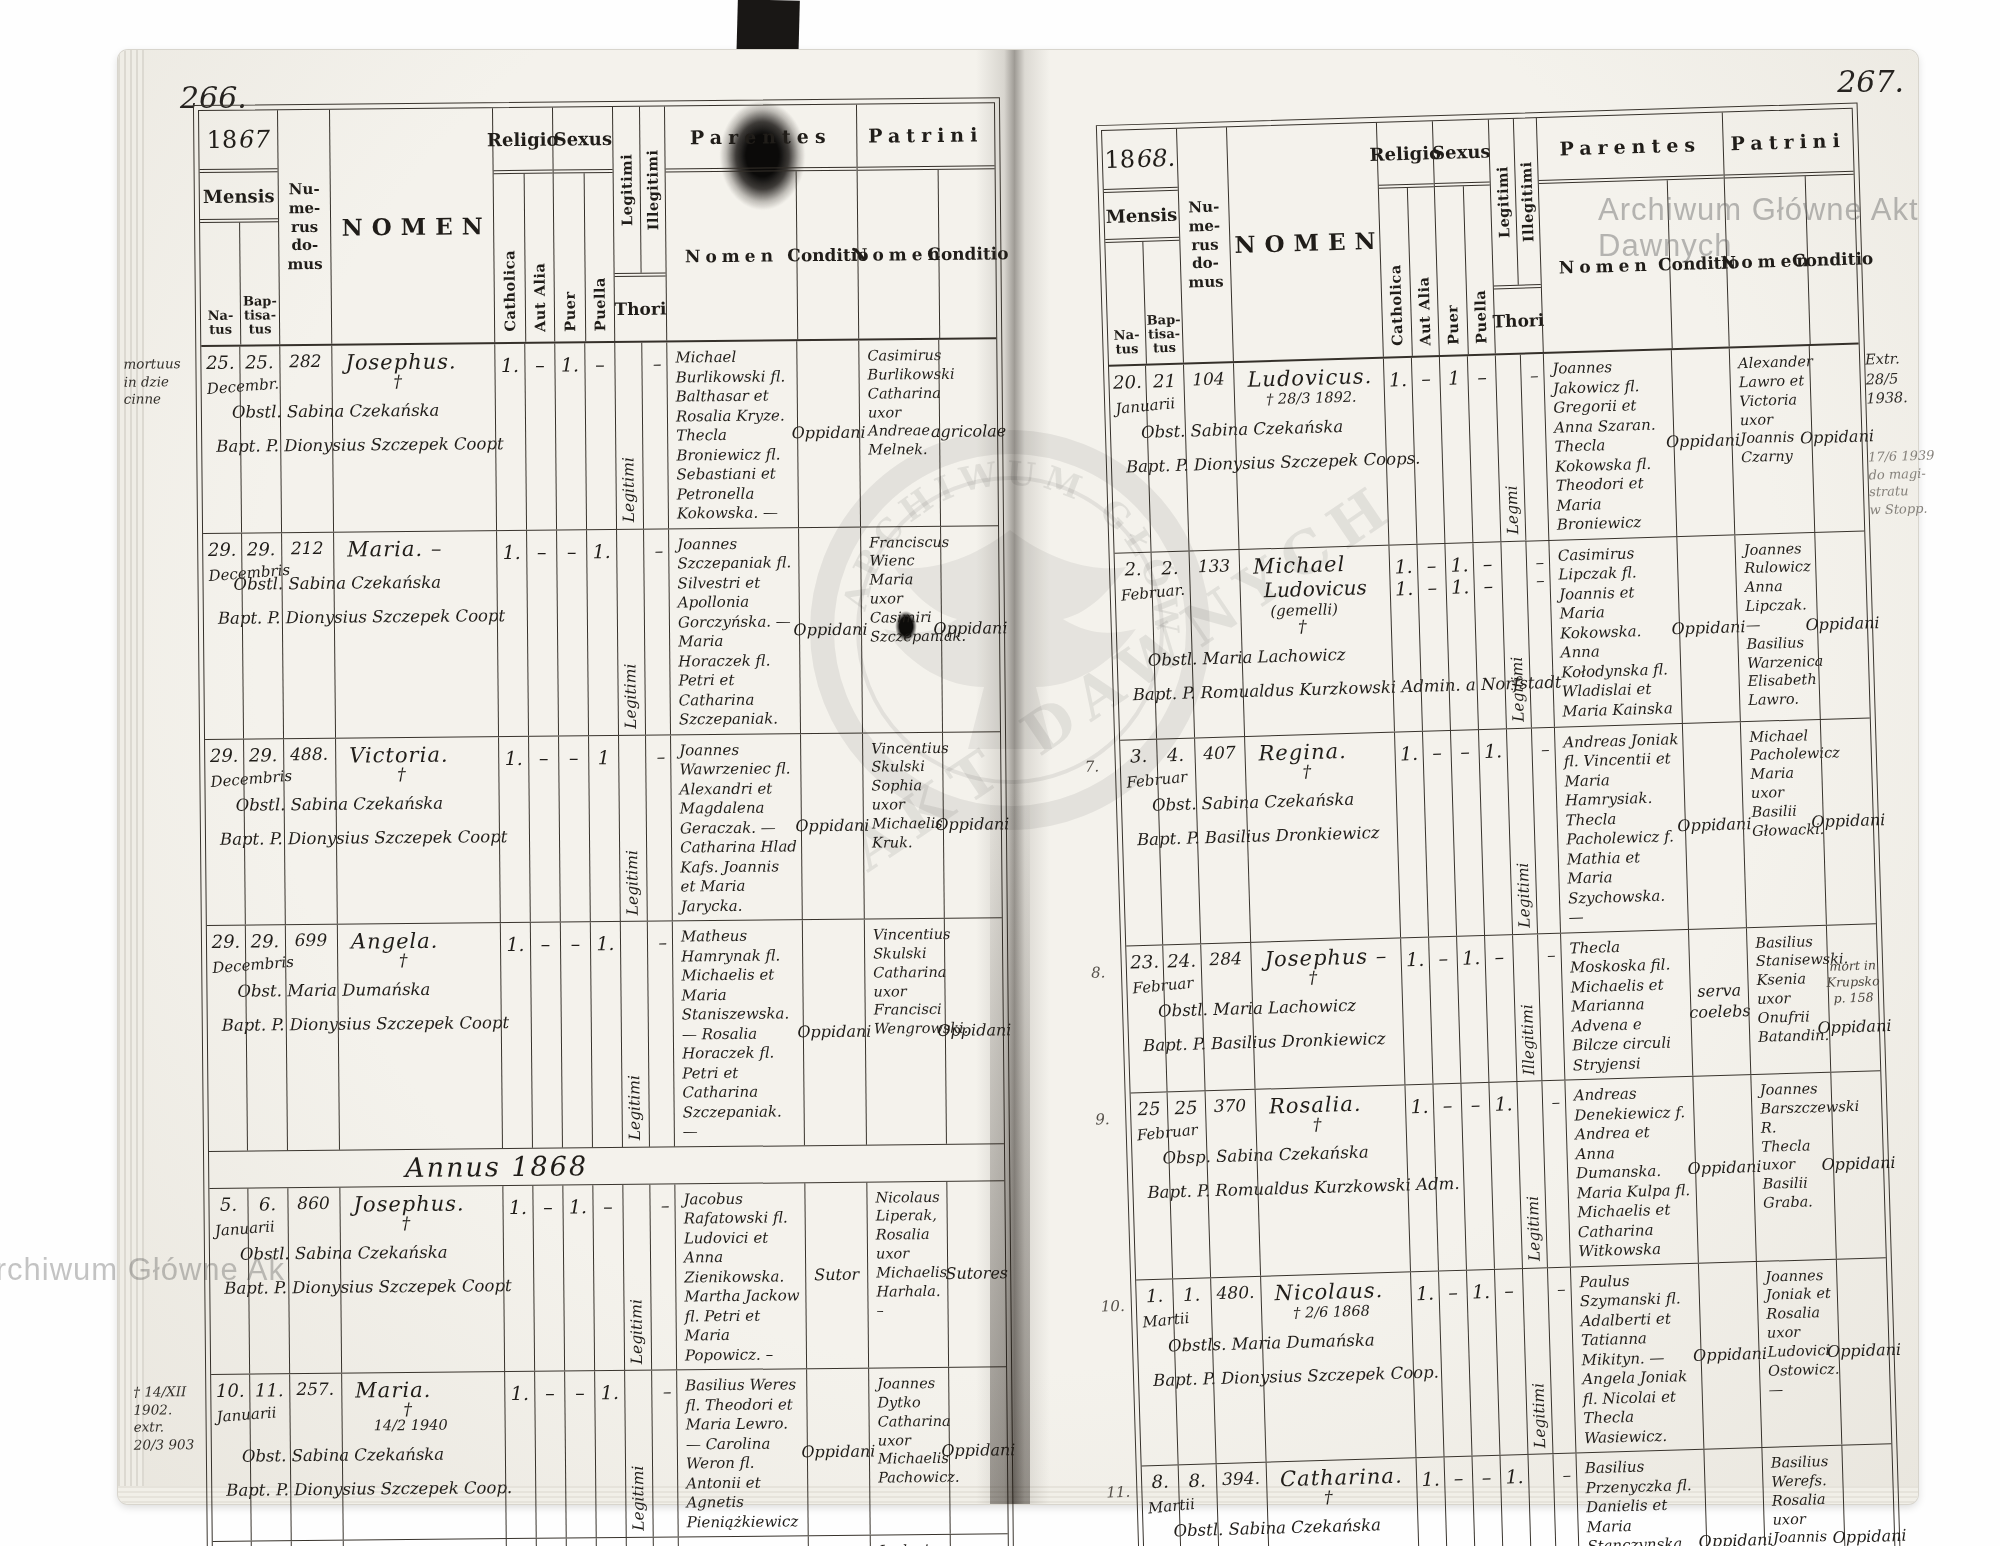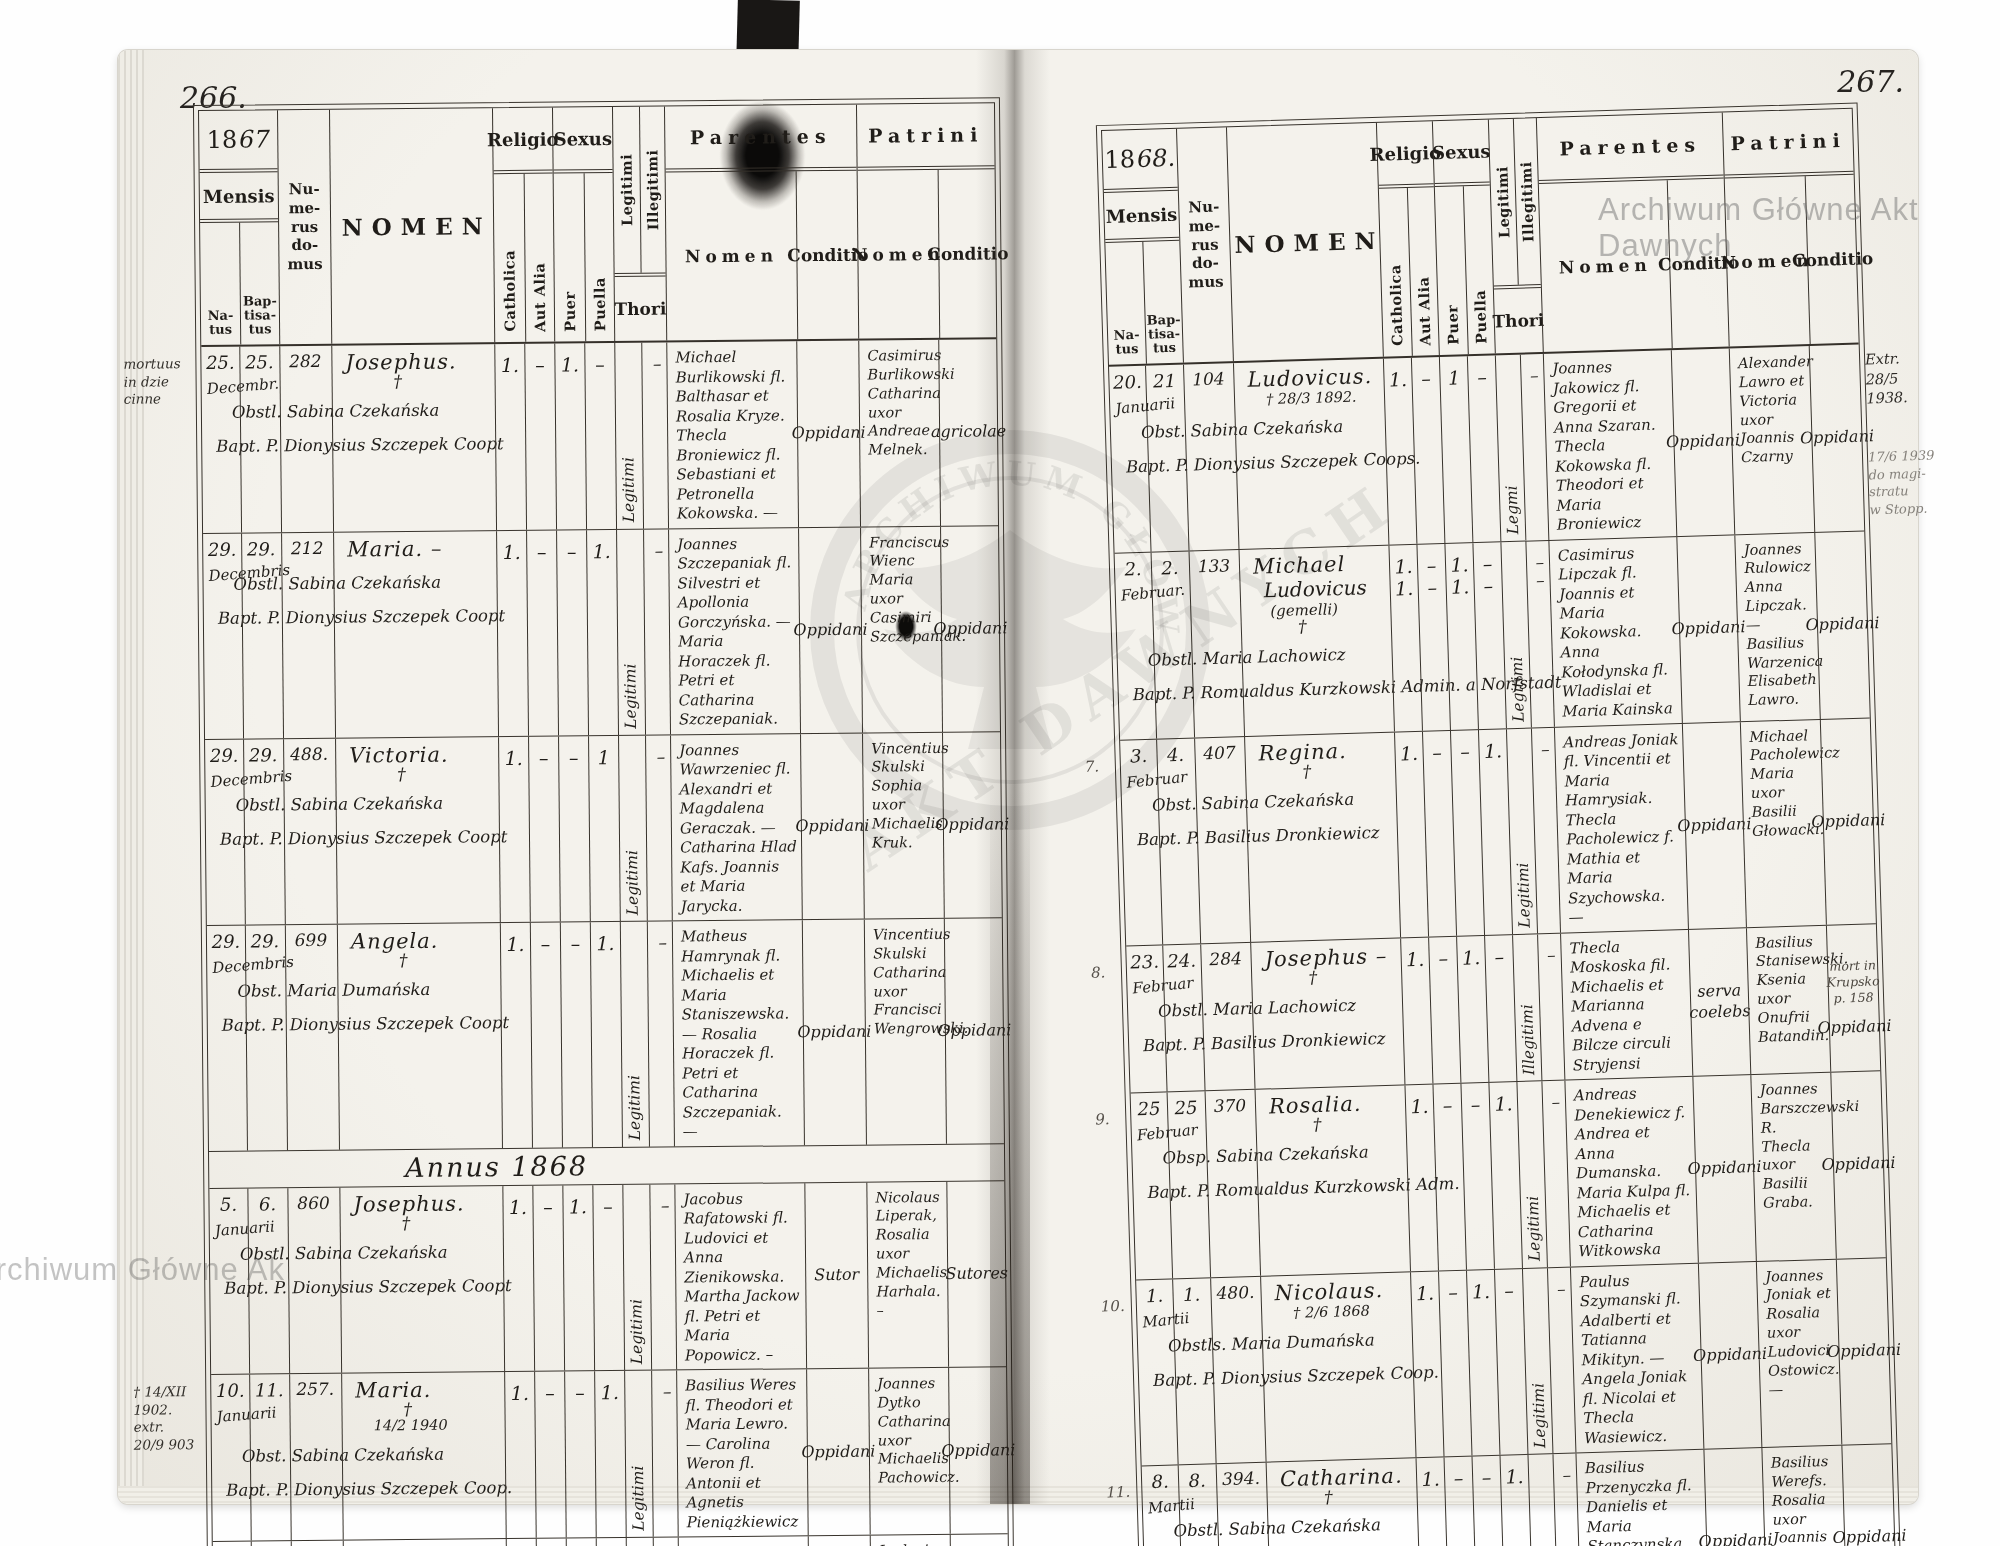--- a/index.html
+++ b/index.html
@@ -445,21 +445,21 @@
                 <span>Oppidani</span>
               </div>
     <div class="c pat-nomen">Joannes Dytko Catharina uxor Michaelis Pachowicz.</div>
     <div class="c pat-cond">
 
       <span>Oppidani</span>
     </div>
     <span class="margin-note">† 14/XII
 1902.
 extr.
-20/9 903</span>
+20/3 903</span>
 
   </div>
             <div class="entry grid13">
     <div class="c left-block">
       <span class="vline v1"></span>
       <span class="vline v2"></span>
       <span class="vline v3"></span>
       <div class="lb-row1">
 
         <span class="house">224</span>

